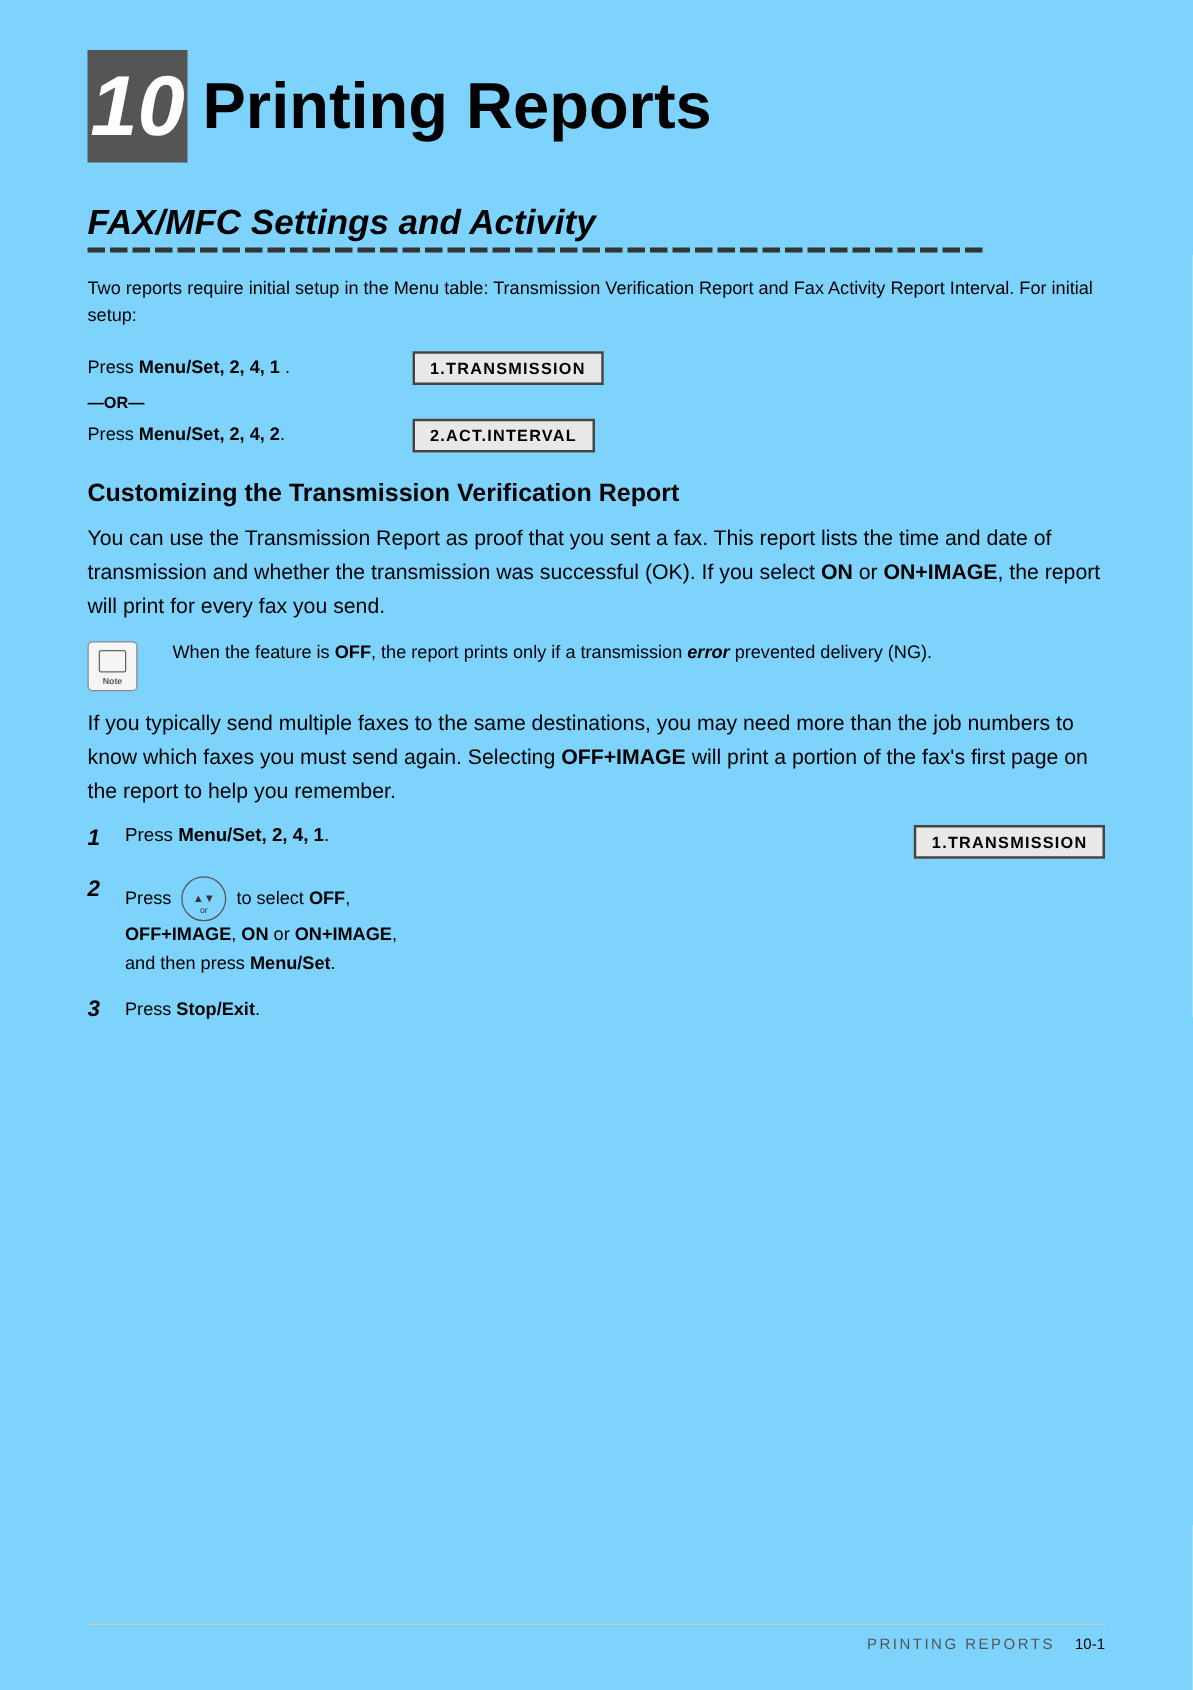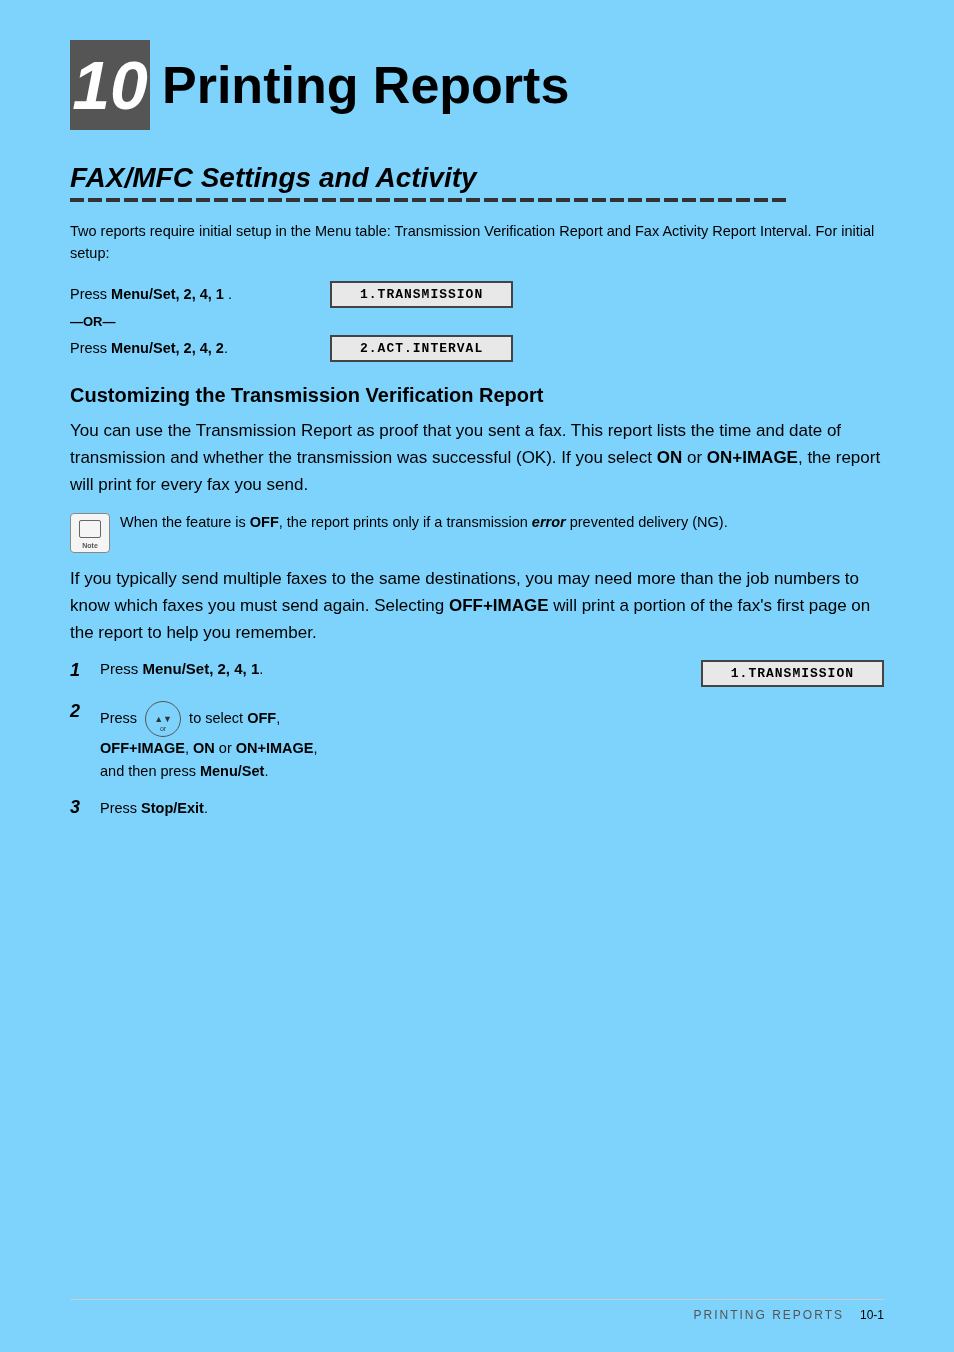--- a/index.html
+++ b/index.html
@@ -116,21 +116,21 @@
       font-size: 17px;
       line-height: 1.6;
       color: #000000;
       margin-bottom: 12px;
     }
 
     
     .note-box {
       display: flex;
       align-items: flex-start;
-      gap: 10px;
+      gap: 28px;
       margin-bottom: 12px;
     }
 
     .note-icon {
       flex-shrink: 0;
       width: 40px;
       height: 40px;
       border: 1.5px solid #888;
       border-radius: 4px;
       display: flex;
@@ -263,25 +263,25 @@
     }
 
     .footer-page {
       font-size: 12px;
       font-weight: normal;
       color: #000000;
       margin-left: 16px;
     }
 
     .inline-lcd {
-      font-family: Liberation Mono, monospace;
+      font-family: Liberation Sans, sans-serif;
       font-size: 13px;
       font-weight: bold;
       border: 2px solid #444444;
-      padding: 4px 28px;
+      padding: 4px 12px;
       background: #e8e8e8;
       letter-spacing: 1px;
       display: inline-block;
       vertical-align: middle;
     }
   </style>
 </head>
 <body>
 
 <div class="page">

